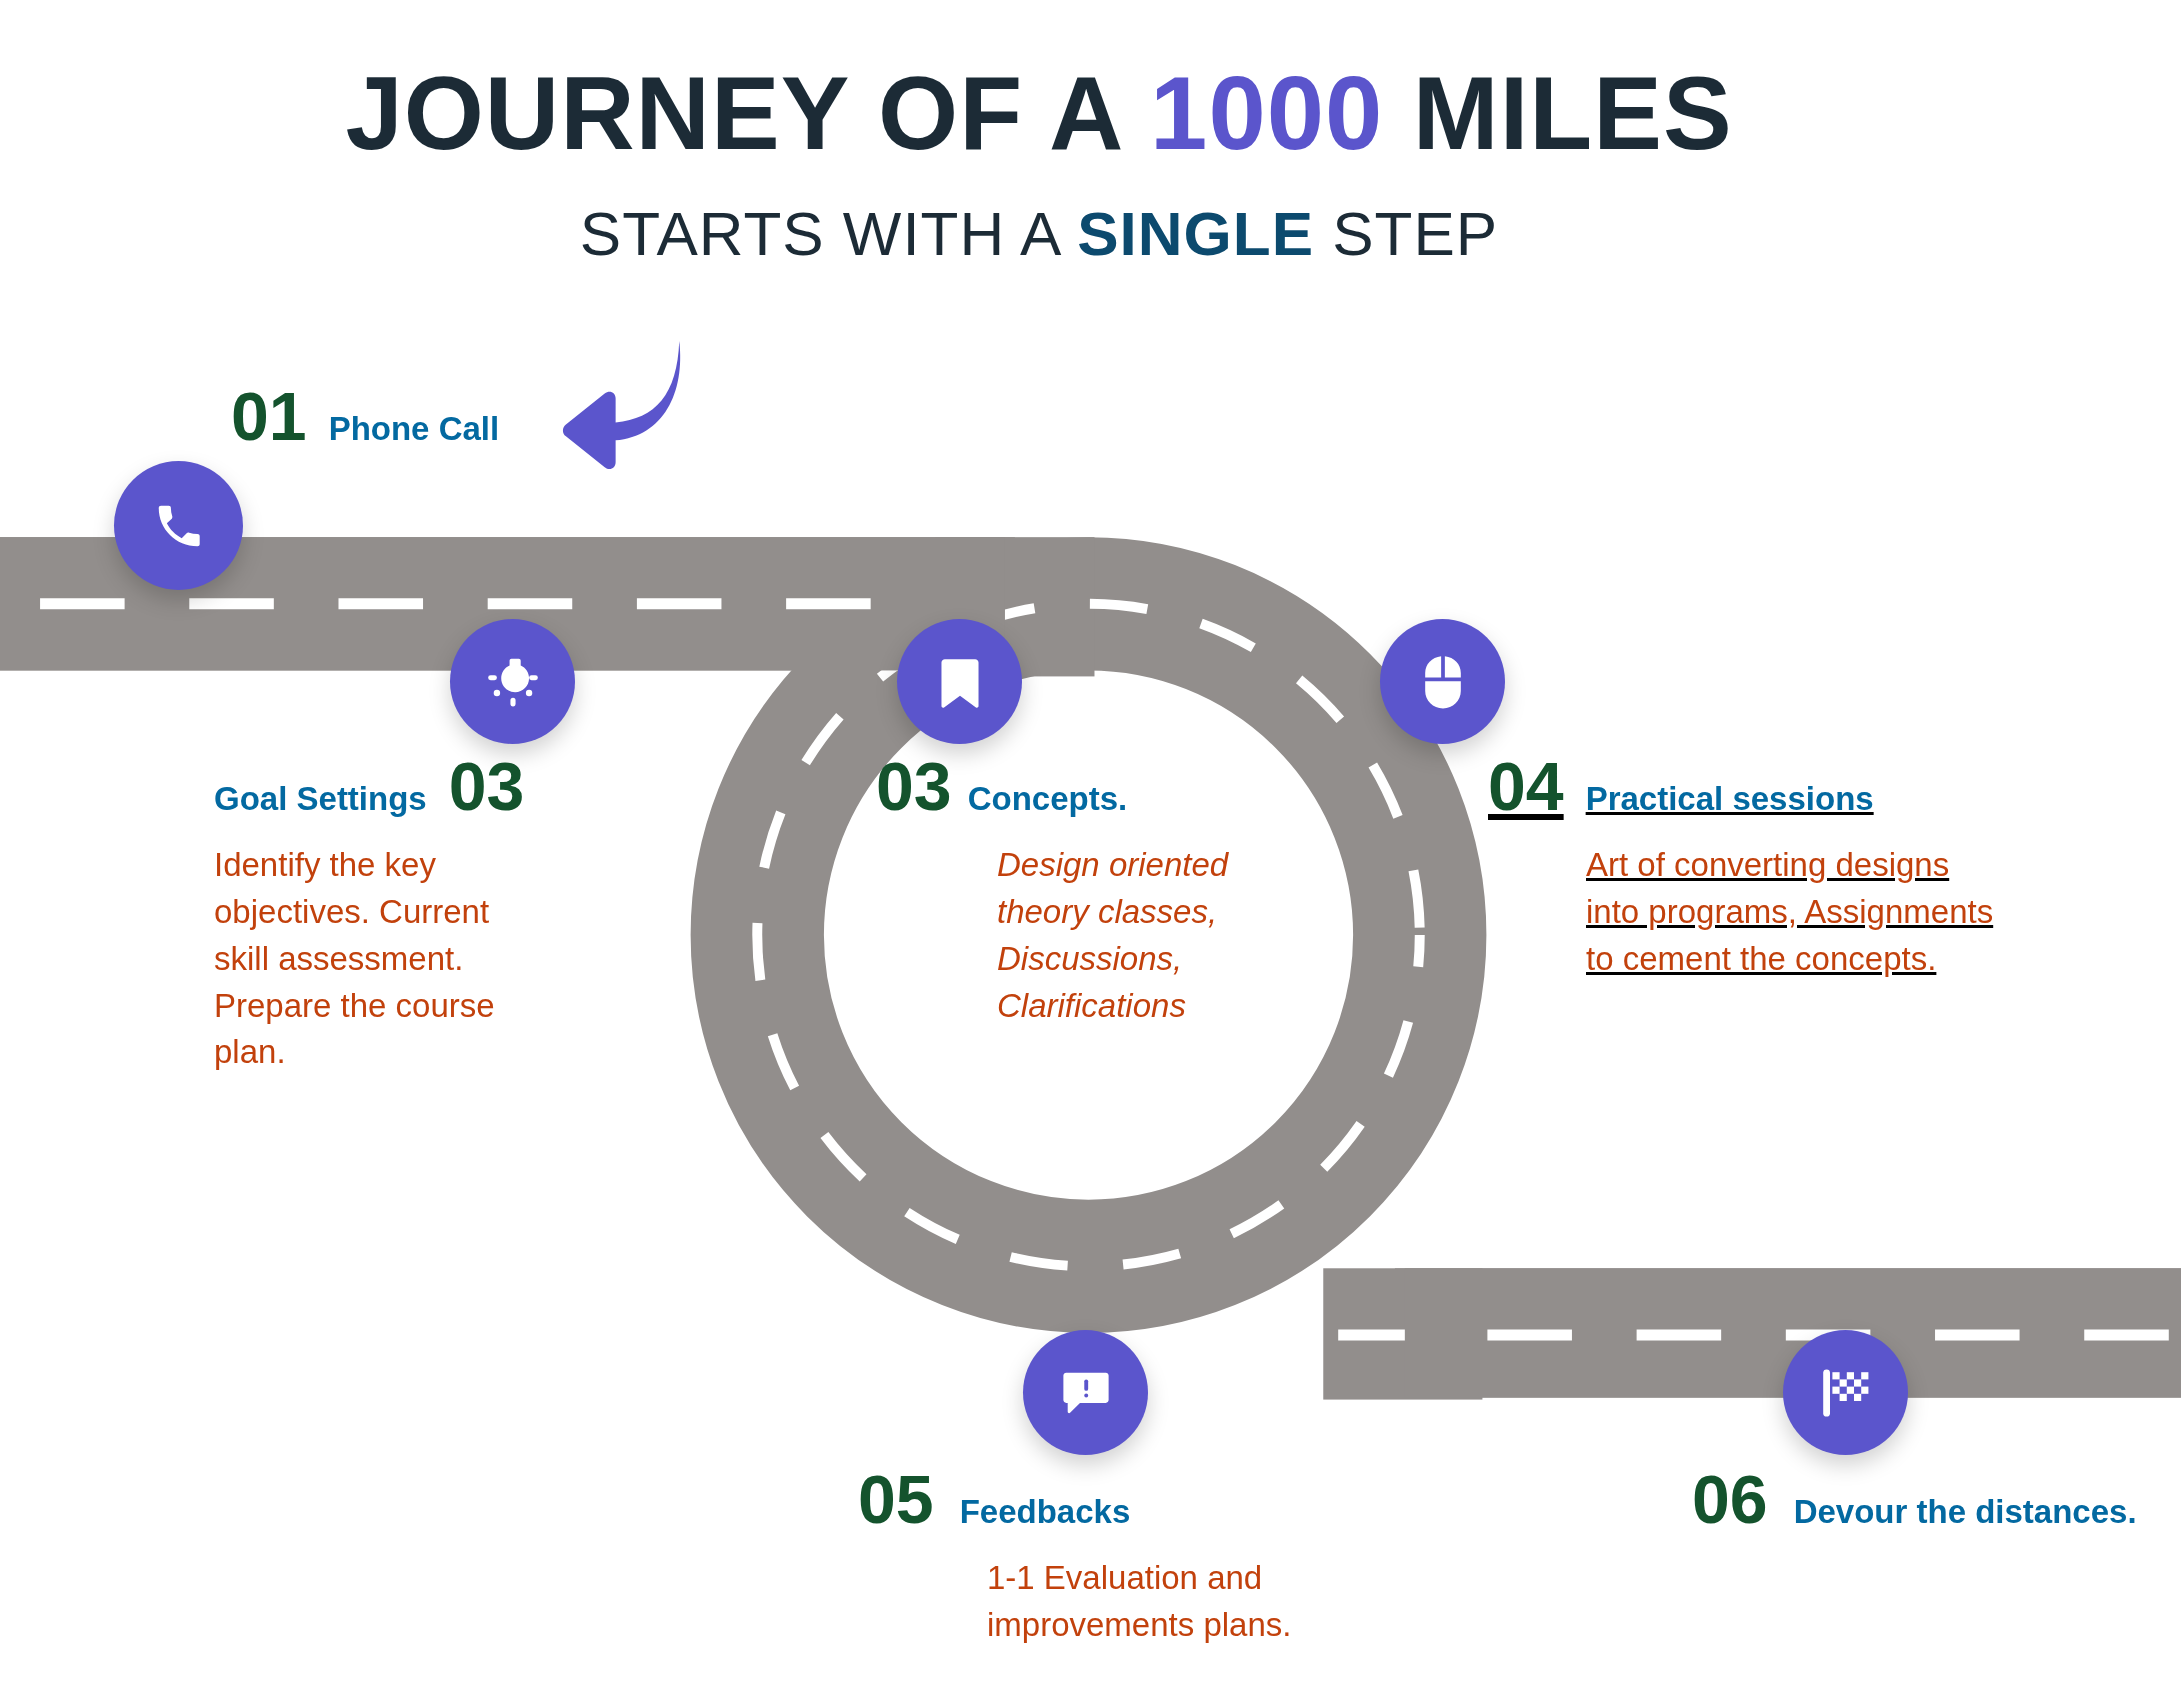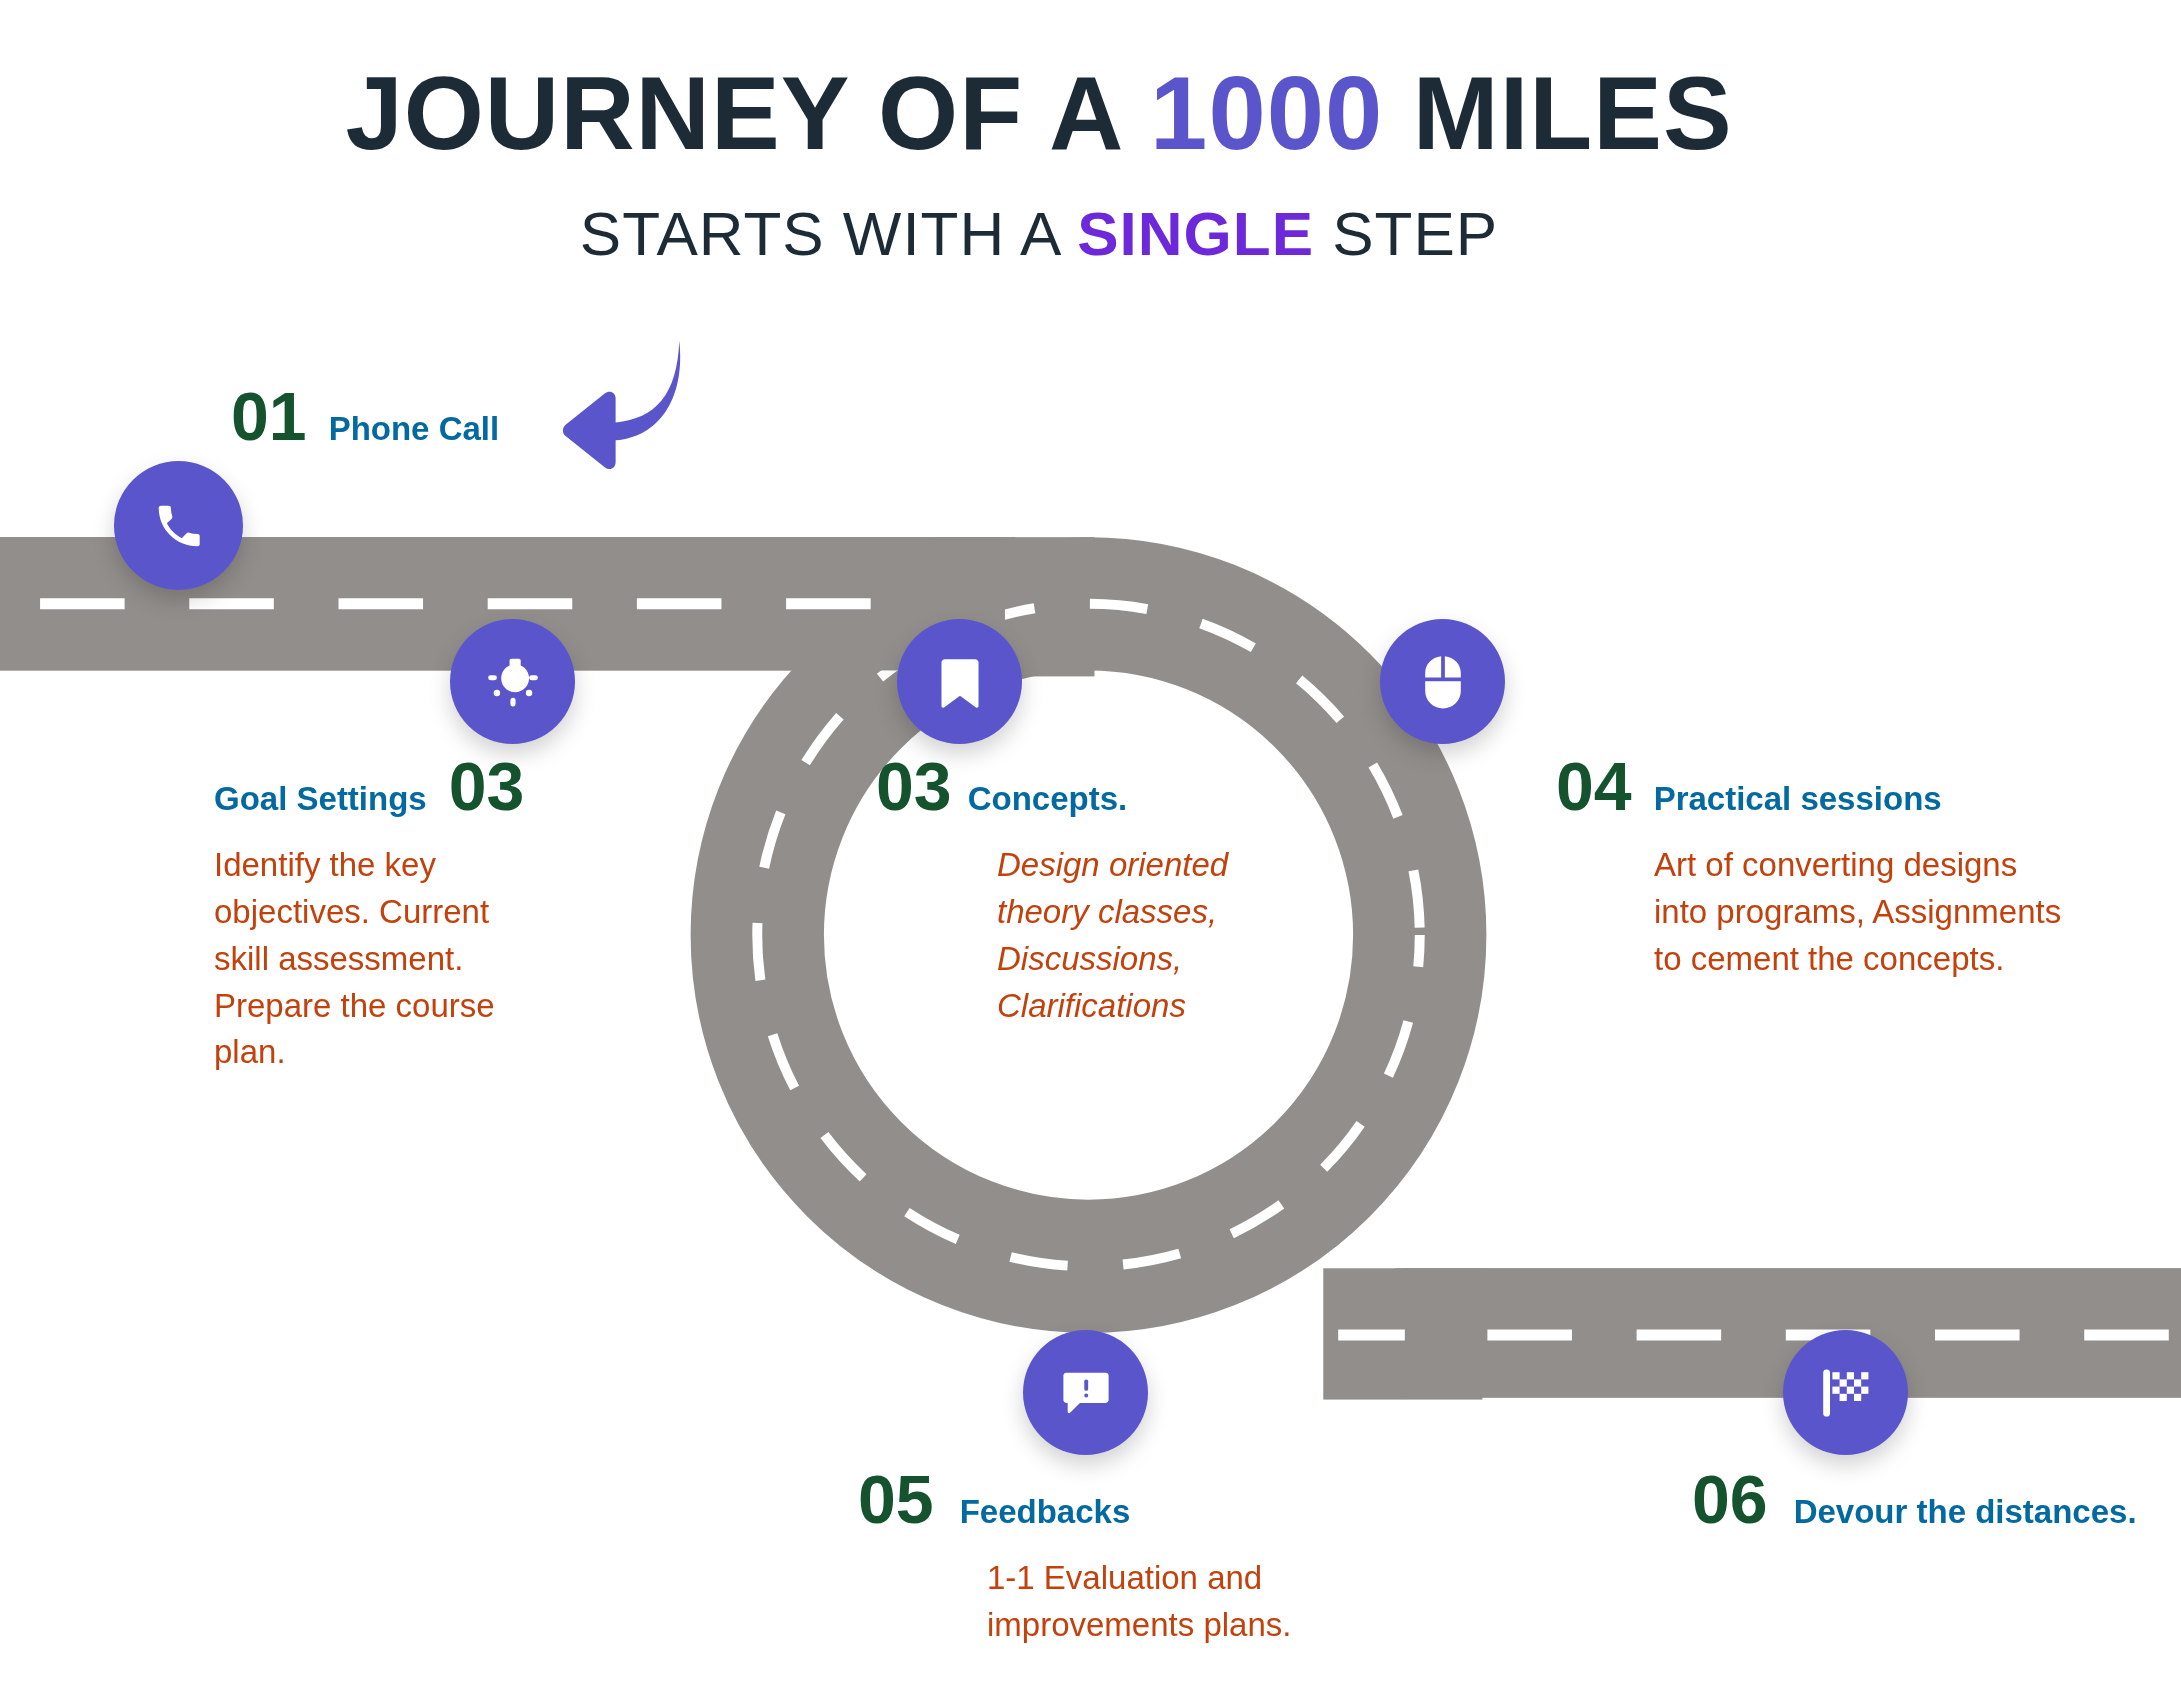--- a/index.html
+++ b/index.html
@@ -16,21 +16,21 @@
     font-size:103px; font-weight:bold; letter-spacing:1px;
     color:#1c2b36; line-height:1.0; padding-top:62px;
     white-space:nowrap;
   }
   #title .accent { color:#5B55CC; }
   #subtitle {
     font-size:62px; font-weight:normal; letter-spacing:1px;
     color:#1c2b36; line-height:1.0; padding-top:38px;
     white-space:nowrap;
   }
-  #subtitle .accent { color:#6d28d9; font-weight:bold; }
+  #subtitle .accent { color:#0c4a6e; font-weight:bold; }
 
   
   #road-layer { position:absolute; left:0; top:0; width:2181px; height:1699px; }
 
   
   .marker {
     position:absolute; border-radius:50%;
     background:#5B55CC;
     display:flex; align-items:center; justify-content:center;
     box-shadow:0 10px 22px rgba(0,0,0,0.18);
@@ -207,21 +207,21 @@
 </div>
 
 <div class="step" style="left:876px; top:752px; width:328px;">
   <div class="step-head">
     <span class="step-num">03</span>
     <span class="step-label" style="margin-left:16px;">Concepts.</span>
   </div>
   <div class="step-desc" style="margin-left:121px; width:279px;font-style:italic;">Design oriented theory classes, Discussions, Clarifications</div>
 </div>
 
-<div class="step" style="left:1556px; top:752px; width:428px;">
+<div class="step" style="left:1488px; top:752px; width:428px;text-decoration:underline;">
   <div class="step-head">
     <span class="step-num">04</span>
     <span class="step-label" style="margin-left:22px;">Practical sessions</span>
   </div>
   <div class="step-desc" style="margin-left:98px; width:418px;">Art of converting designs into programs, Assignments to cement the concepts.</div>
 </div>
 
 <div class="step" style="left:858px; top:1465px; width:428px;">
   <div class="step-head">
     <span class="step-num">05</span>

